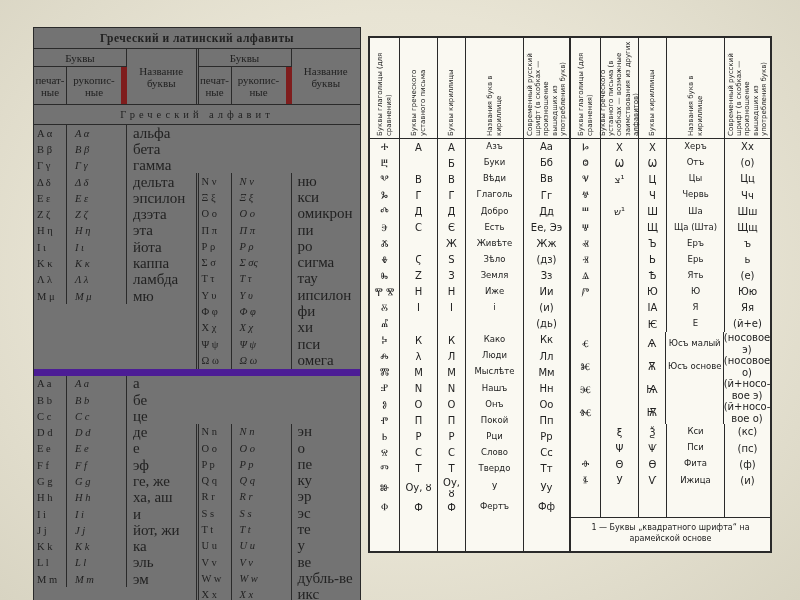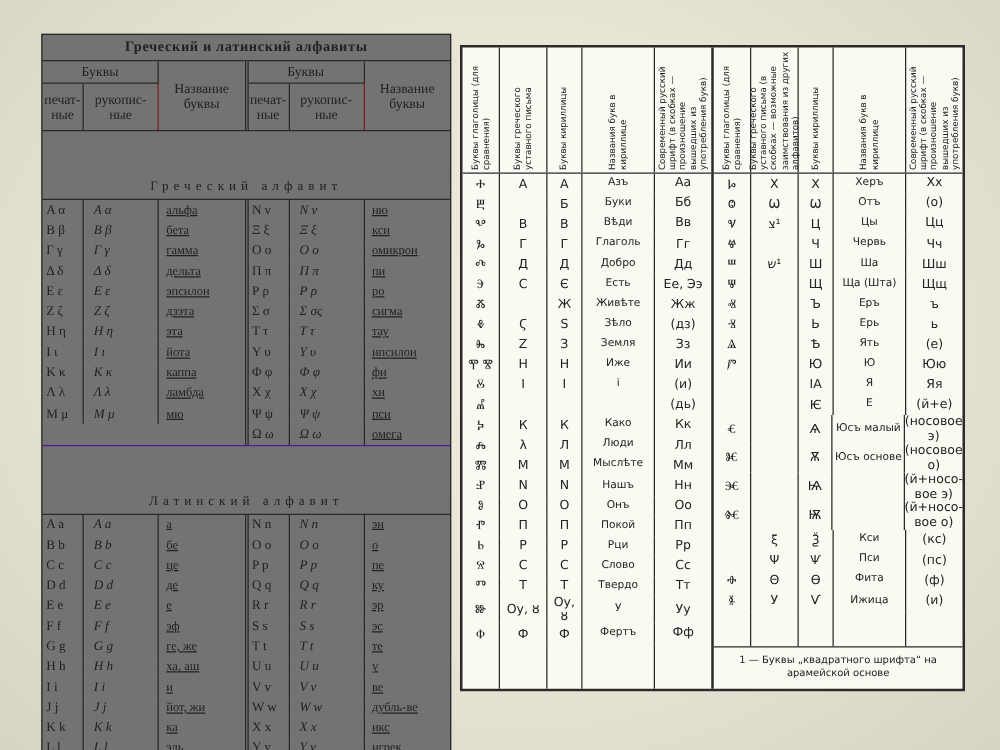--- a/index.html
+++ b/index.html
@@ -17,32 +17,32 @@
     font-family:"Liberation Serif","DejaVu Serif",serif;
   }
   .ltitle{height:20px;line-height:21px;text-align:center;font-weight:bold;font-size:11.5px;letter-spacing:.5px;}
   .lheader{display:flex;border-top:1px solid #2a2a2a;border-bottom:1px solid #2a2a2a;height:57px;}
   .lh-half{flex:1;display:grid;grid-template-columns:33px 60px 1fr;grid-template-rows:18px 1fr;
            font-size:11px;text-align:center;}
   .lh-half.second{border-left:3px double #2a2a2a;}
   .lh-top{grid-column:1/3;grid-row:1;border-right:1px solid #2a2a2a;border-bottom:1px solid #2a2a2a;
           display:flex;align-items:center;justify-content:center;}
   .lh-printed{grid-column:1;grid-row:2;border-right:1px solid #2a2a2a;display:flex;align-items:center;justify-content:center;padding:1px;}
-  .lh-cursive{grid-column:2;grid-row:2;border-right:1px solid #7f1d1d;display:flex;align-items:center;justify-content:center;padding:1px;}
+  .lh-cursive{grid-column:2;grid-row:2;border-right:6px solid #7f1d1d;display:flex;align-items:center;justify-content:center;padding:1px;}
   .lh-name{grid-column:3;grid-row:1/3;display:flex;align-items:center;justify-content:center;padding:2px 6px;}
   .lsection{height:20px;line-height:20px;text-align:center;letter-spacing:4px;font-size:10.5px;
-            border-bottom:1px solid #2a2a2a;margin-top:35px;}
+            border-bottom:1px solid #2a2a2a;}
   .lbody{display:flex;}
-  .lbody.greek{border-bottom:1px solid #4c1d95;}
+  .lbody.greek{border-bottom:7px solid #4c1d95;}
   .lhalf{flex:1;display:flex;flex-direction:column;}
-  .lhalf.second{border-left:3px double #2a2a2a;}
+  .lhalf.second{border-left:3px double #2a2a2a;margin-top:48px;}
   .lrow{display:flex;height:16.3px;align-items:center;}
   .ltab .c0{width:33px;padding-left:3px;border-right:1px solid #2a2a2a;font-size:10.5px;height:100%;display:flex;align-items:center;}
   .ltab .c1{width:60px;padding-left:8px;border-right:1px solid #2a2a2a;font-style:italic;font-size:10.5px;height:100%;display:flex;align-items:center;}
-  .ltab .c2{flex:1;padding-left:6px;font-size:10px;height:100%;display:flex;align-items:center;text-decoration:underline;}
+  .ltab .c2{flex:1;padding-left:6px;font-size:15px;height:100%;display:flex;align-items:center;}
   .watermark{
     position:absolute;right:4px;bottom:2px;
     font-family:"Liberation Sans","DejaVu Sans",sans-serif;font-weight:normal;font-size:11px;
     color:#f8f7ee;
     text-shadow:-1px -1px 0 #5a564a,1px -1px 0 #5a564a,-1px 1px 0 #5a564a,1px 1px 0 #5a564a;
   }
 
   
   .rtab{
     position:absolute;left:368px;top:36px;width:404px;height:517px;
@@ -220,21 +220,20 @@
           <div class="c2">пси</div>
         </div>
         <div class="lrow">
           <div class="c0">Ω ω</div>
           <div class="c1">Ω ω</div>
           <div class="c2">омега</div>
         </div>
       </div>
   </div>
 
-  <div class="lsection">Латинский алфавит</div>
   <div class="lbody latin">
     <div class="lhalf">
         <div class="lrow">
           <div class="c0">A a</div>
           <div class="c1">A a</div>
           <div class="c2">а</div>
         </div>
         <div class="lrow">
           <div class="c0">B b</div>
           <div class="c1">B b</div>

